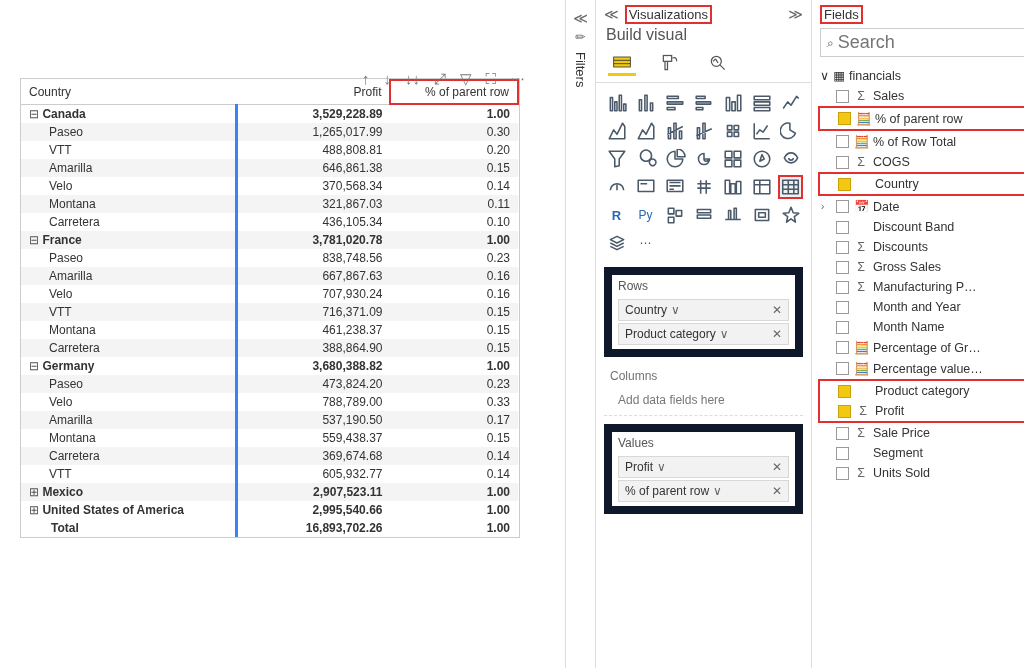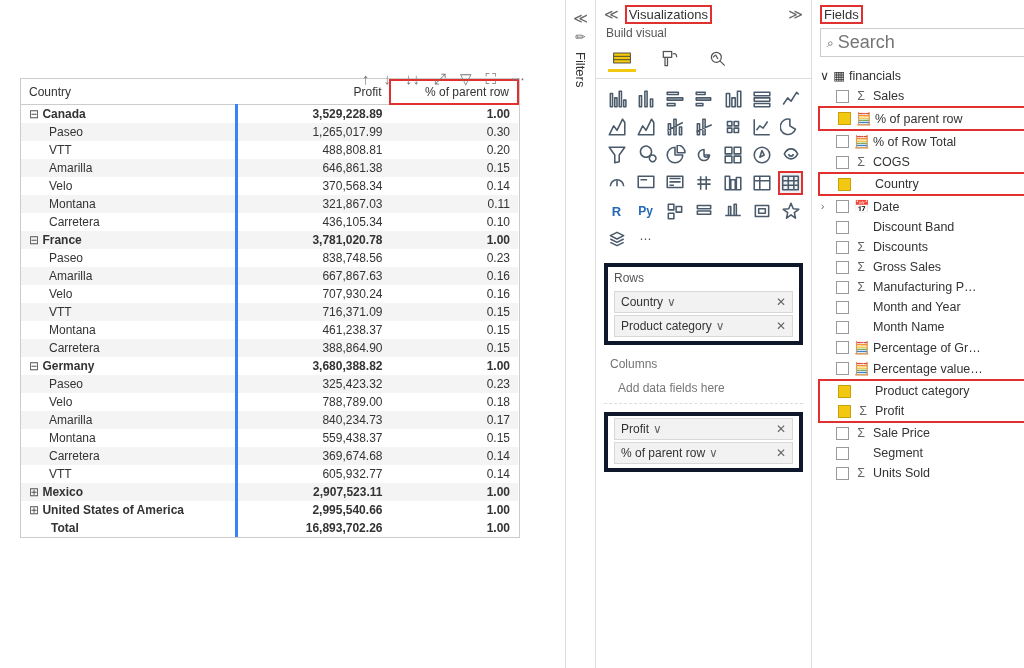--- a/index.html
+++ b/index.html
@@ -32,32 +32,32 @@
 
 
 .panel { border-left: 1px solid #ddd; display: flex; flex-direction: column; }
 .panel-viz { flex: 0 0 212px; }
 .panel-fields { flex: 1; }
 .panel-header { display: flex; align-items: center; padding: 6px 8px 2px; gap: 6px; }
 .panel-header h3 { font-size: 13px; font-weight: 400; flex: 1; }
 .panel-header .arrow { color: #666; font-size: 14px; }
 .hl-box { border: 2px solid #e03030; padding: 0 2px; }
 
-.build-row { padding: 2px 10px 6px; font-size: 12px; color: #555; }
+.build-row { padding: 2px 10px 6px; font-size: 16px; color: #555; }
 .build-tabs { display: flex; gap: 20px; padding: 0 12px 6px; border-bottom: 1px solid #ddd; }
 .build-tabs .tab { width:28px; height:26px; display:flex; align-items:center; justify-content:center; color:#555; }
 .build-tabs .tab svg { width:20px; height:20px; }
 .build-tabs .active { border-bottom: 3px solid #f2c811; }
 
 .viz-grid { padding: 8px 8px; display: grid; grid-template-columns: repeat(7, 25px); gap: 4px 4px; }
 .viz-grid .vicon { width: 25px; height: 24px; border: 1px solid transparent; display: flex; align-items: center; justify-content: center; color: #555; }
 .viz-grid .vicon svg { width: 22px; height: 20px; }
 .viz-grid .vicon.sel { border: 2px solid #e03030; background: #eef0f2; }
 
-.well-box { border: 4px solid #0f172a; margin: 4px 8px; padding-bottom: 2px; }
+.well-box { border: 8px solid #0f172a; margin: 4px 8px; padding-bottom: 2px; }
 .well-title { font-size: 12px; color: #555; padding: 4px 6px; }
 .well-item { display: flex; align-items: center; background: #f2f2f2; border: 1px solid #d8d8d8; margin: 2px 6px; padding: 3px 6px; font-size: 12px; }
 .well-item .x { margin-left: auto; color: #666; }
 .well-item .chev { color: #666; margin-left: 4px; margin-right: 4px; }
 .well-plain-title { font-size: 12px; color: #737373; padding: 8px 14px 2px; }
 .well-placeholder { font-size: 12px; color: #777; padding: 4px 14px 8px; border-bottom:1px dashed #ddd; margin: 4px 8px 4px; }
 
 .search { margin: 4px 8px; border: 1px solid #ccc; display: flex; align-items: center; padding: 3px 6px; }
 .search input { border: none; outline: none; flex: 1; font-size: 18px; color: #0f766e; }
 .search .mag { color: #666; margin-right: 4px; }
@@ -165,31 +165,31 @@
             <td>388,864.90</td>
             <td>0.15</td>
           </tr>
           <tr class="group">
             <td>Germany</td>
             <td>3,680,388.82</td>
             <td>1.00</td>
           </tr>
           <tr class="child alt">
             <td>Paseo</td>
-            <td>325,423.32</td>
+            <td>473,824.20</td>
             <td>0.23</td>
           </tr>
           <tr class="child">
             <td>Velo</td>
             <td>788,789.00</td>
-            <td>0.18</td>
+            <td>0.33</td>
           </tr>
           <tr class="child alt">
             <td>Amarilla</td>
-            <td>840,234.73</td>
+            <td>537,190.50</td>
             <td>0.17</td>
           </tr>
           <tr class="child">
             <td>Montana</td>
             <td>559,438.37</td>
             <td>0.15</td>
           </tr>
           <tr class="child alt">
             <td>Carretera</td>
             <td>369,674.68</td>
@@ -396,21 +396,21 @@
       </div>
       <div class="vicon sel">
         <svg viewBox="0 0 18 18" fill="none" stroke="#4a5a6a" stroke-width="1.4" stroke-linejoin="round">
           <path d="M2 3h14v12H2zM2 7h14M2 11h14M7 3v12M12 3v12"></path>
         </svg>
       </div>
       <div class="vicon">
         <span style="color:#2669b5;font-weight:700;font-size:13px">R</span>
       </div>
       <div class="vicon">
-        <span style="color:#2669b5;font-weight:700;font-size:12px">Py</span>
+        <span style="color:#2669b5;font-weight:400;font-size:12px">Py</span>
       </div>
       <div class="vicon">
         <svg viewBox="0 0 18 18" fill="none" stroke="#4a5a6a" stroke-width="1.4" stroke-linejoin="round">
           <path d="M3 3h5v5H3zm7 2h5v5h-5zM3 11h5v5H3z"></path>
         </svg>
       </div>
       <div class="vicon">
         <svg viewBox="0 0 18 18" fill="none" stroke="#4a5a6a" stroke-width="1.4" stroke-linejoin="round">
           <path d="M3 4h12v3H3zm0 5h12v3H3z"></path>
         </svg>
@@ -449,20 +449,21 @@
         <span>Product category</span>
         <span class="chev">∨</span>
         <span class="x">✕</span>
       </div>
   </div>
 
   <div class="well-plain-title">Columns</div>
   <div class="well-placeholder">Add data fields here</div>
 
   <div class="well-box">
+    <div class="well-title">Values</div>
     <div class="well-item">
         <span>Profit</span>
         <span class="chev">∨</span>
         <span class="x">✕</span>
       </div>
     <div class="well-item">
         <span>% of parent row</span>
         <span class="chev">∨</span>
         <span class="x">✕</span>
       </div>

